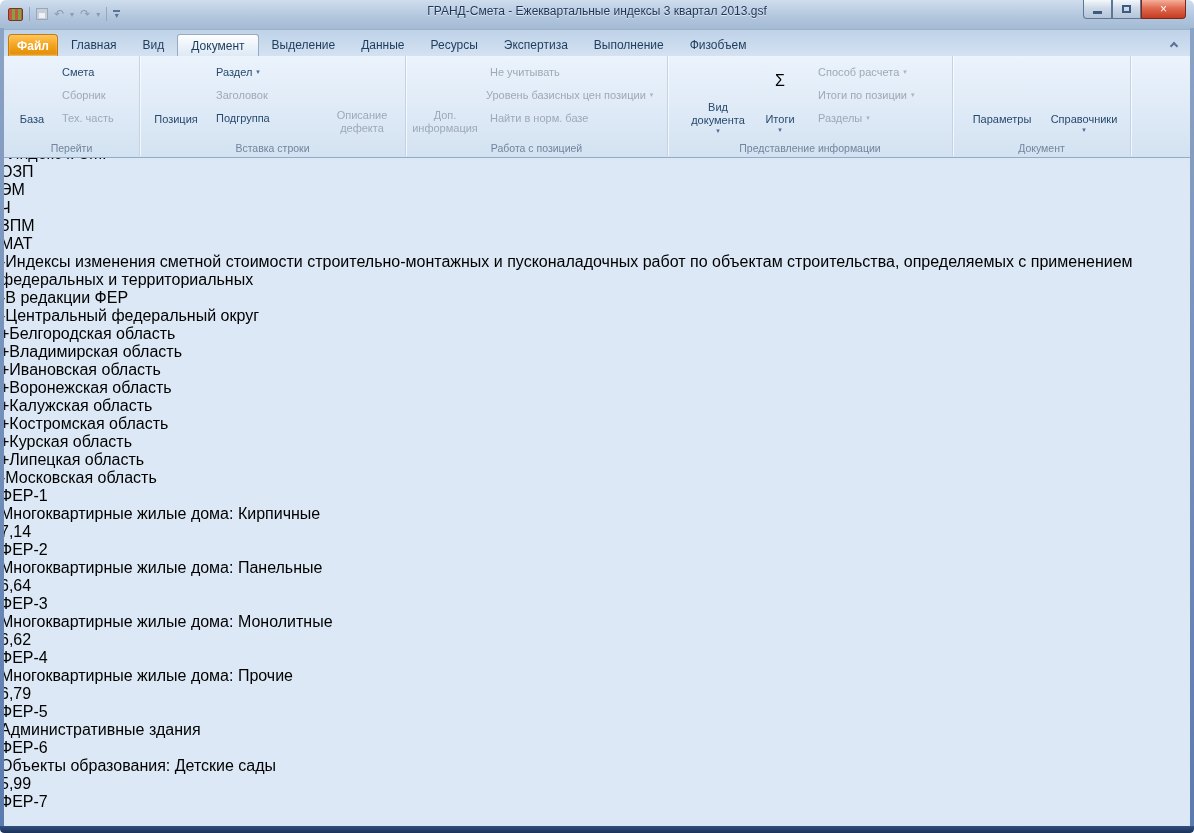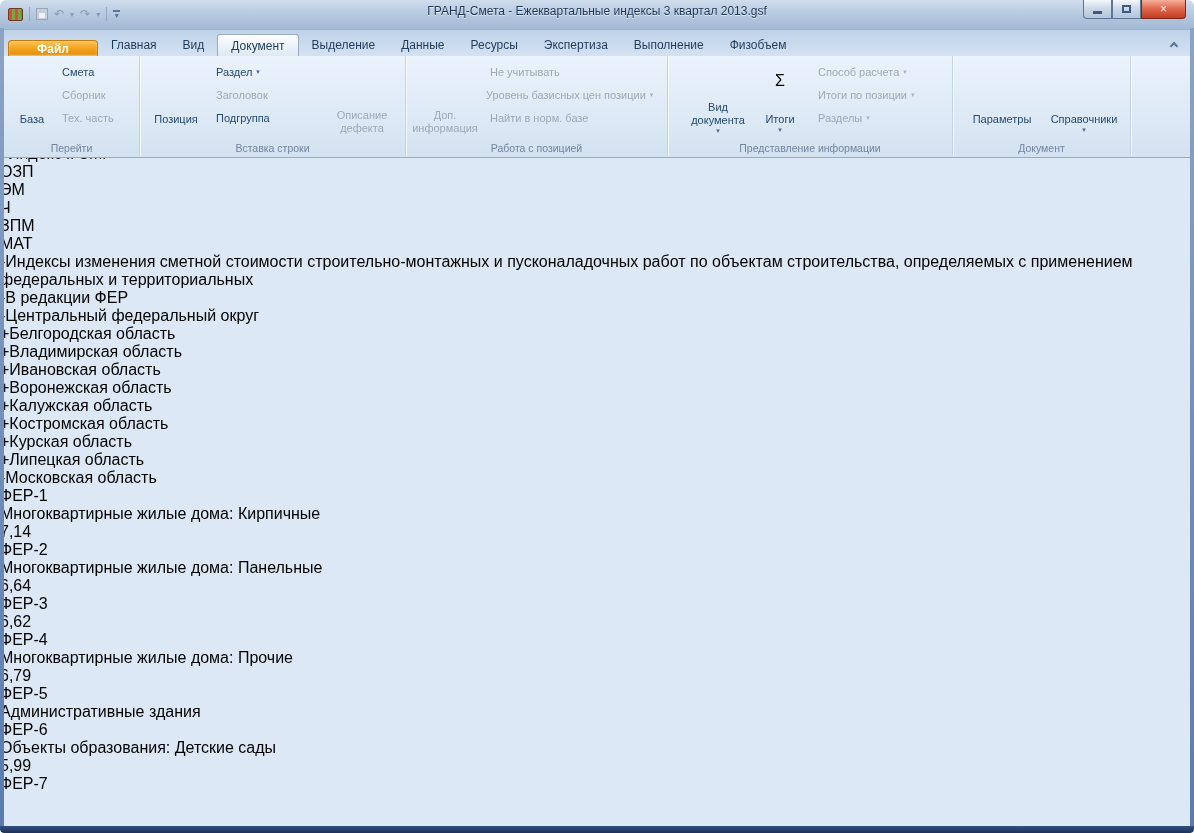--- a/index.html
+++ b/index.html
@@ -24,21 +24,21 @@
   .qsep{width:1px;height:14px;background:#93a7c0}
   .qico{font-size:12px;color:#8d9aab;line-height:14px}
   .floppy{width:12px;height:12px;background:#c6cfd9;border:1px solid #9aa6b3;position:relative}
   .floppy::after{content:"";position:absolute;left:2px;bottom:1px;width:6px;height:5px;background:#eef2f6}
   .qdrop{font-size:8px;color:#8d9aab}
   .qcustom{display:flex;flex-direction:column;align-items:center;line-height:4px;color:#55priv;color:#5b7396;font-size:8px}
   .qbar{width:7px;height:2px;background:#5b7396;margin-bottom:2px}
 
   
   .tabrow{position:absolute;left:4px;right:4px;top:30px;height:26px;background:linear-gradient(#bed2e8,#d4e2f2);display:flex;align-items:flex-end}
-  .ftab{height:16px;margin-left:4px;padding:0 28px;display:flex;align-items:center;border-radius:4px 4px 0 0;background:linear-gradient(#fdc65c,#f5a623 45%,#e08a00);border:1px solid #c27b10;border-bottom:none;color:#fff;font-size:12px;font-weight:bold;box-shadow:0 -1px 2px rgba(255,255,255,.5) inset}
+  .ftab{height:22px;margin-left:4px;padding:0 8px;display:flex;align-items:center;border-radius:4px 4px 0 0;background:linear-gradient(#fdc65c,#f5a623 45%,#e08a00);border:1px solid #c27b10;border-bottom:none;color:#fff;font-size:12px;font-weight:bold;box-shadow:0 -1px 2px rgba(255,255,255,.5) inset}
   .rtab{height:22px;padding:0 13px;display:flex;align-items:center;color:#1e3c5c;font-size:12px}
   .rtab.active{background:linear-gradient(#fdfefe,#e9f1f9 60%,#dde9f5);border:1px solid #98abc0;border-bottom:none;border-radius:3px 3px 0 0;}
   .collapsebtn{position:absolute;right:10px;top:8px;width:12px;height:12px;display:flex;align-items:center;justify-content:center}
   .chevup{width:6px;height:6px;border-right:2px solid #5a7396;border-bottom:2px solid #5a7396;transform:rotate(-135deg);margin-top:3px}
 
   
   .ribbon{position:absolute;left:4px;right:4px;top:56px;height:102px;background:linear-gradient(#ebf3fc,#dde9f6 60%,#d3e2f1);border-bottom:1px solid #93abc6}
   .rgroup{position:absolute;top:0;height:100px;border-right:1px solid #c3d3e4;box-shadow:1px 0 0 rgba(255,255,255,.7)}
   .glabel{position:absolute;left:0;right:0;bottom:2px;text-align:center;font-size:10.5px;color:#72849e}
   .bigbtn{position:absolute;top:3px;height:76px;display:flex;flex-direction:column;align-items:center;padding-top:5px;border-radius:3px;text-align:center}
@@ -371,20 +371,21 @@
         <div class="dc ch"><span class="cb"></span></div>
         <div class="dc"></div>
         <div class="dc"></div>
         <div class="dc smr">6,64</div>
         <div class="dc"></div>
       </div>
     <div class="drow">
         <div class="dc ind"></div>
         <div class="dc"></div>
         <div class="dc code">ФЕР-3</div>
+        <div class="dc name">Многоквартирные жилые дома: Монолитные</div>
         <div class="dc"></div>
         <div class="dc"></div>
         <div class="dc ch"><span class="cb"></span></div>
         <div class="dc"></div>
         <div class="dc"></div>
         <div class="dc smr">6,62</div>
         <div class="dc"></div>
       </div>
     <div class="drow">
         <div class="dc ind"></div>

